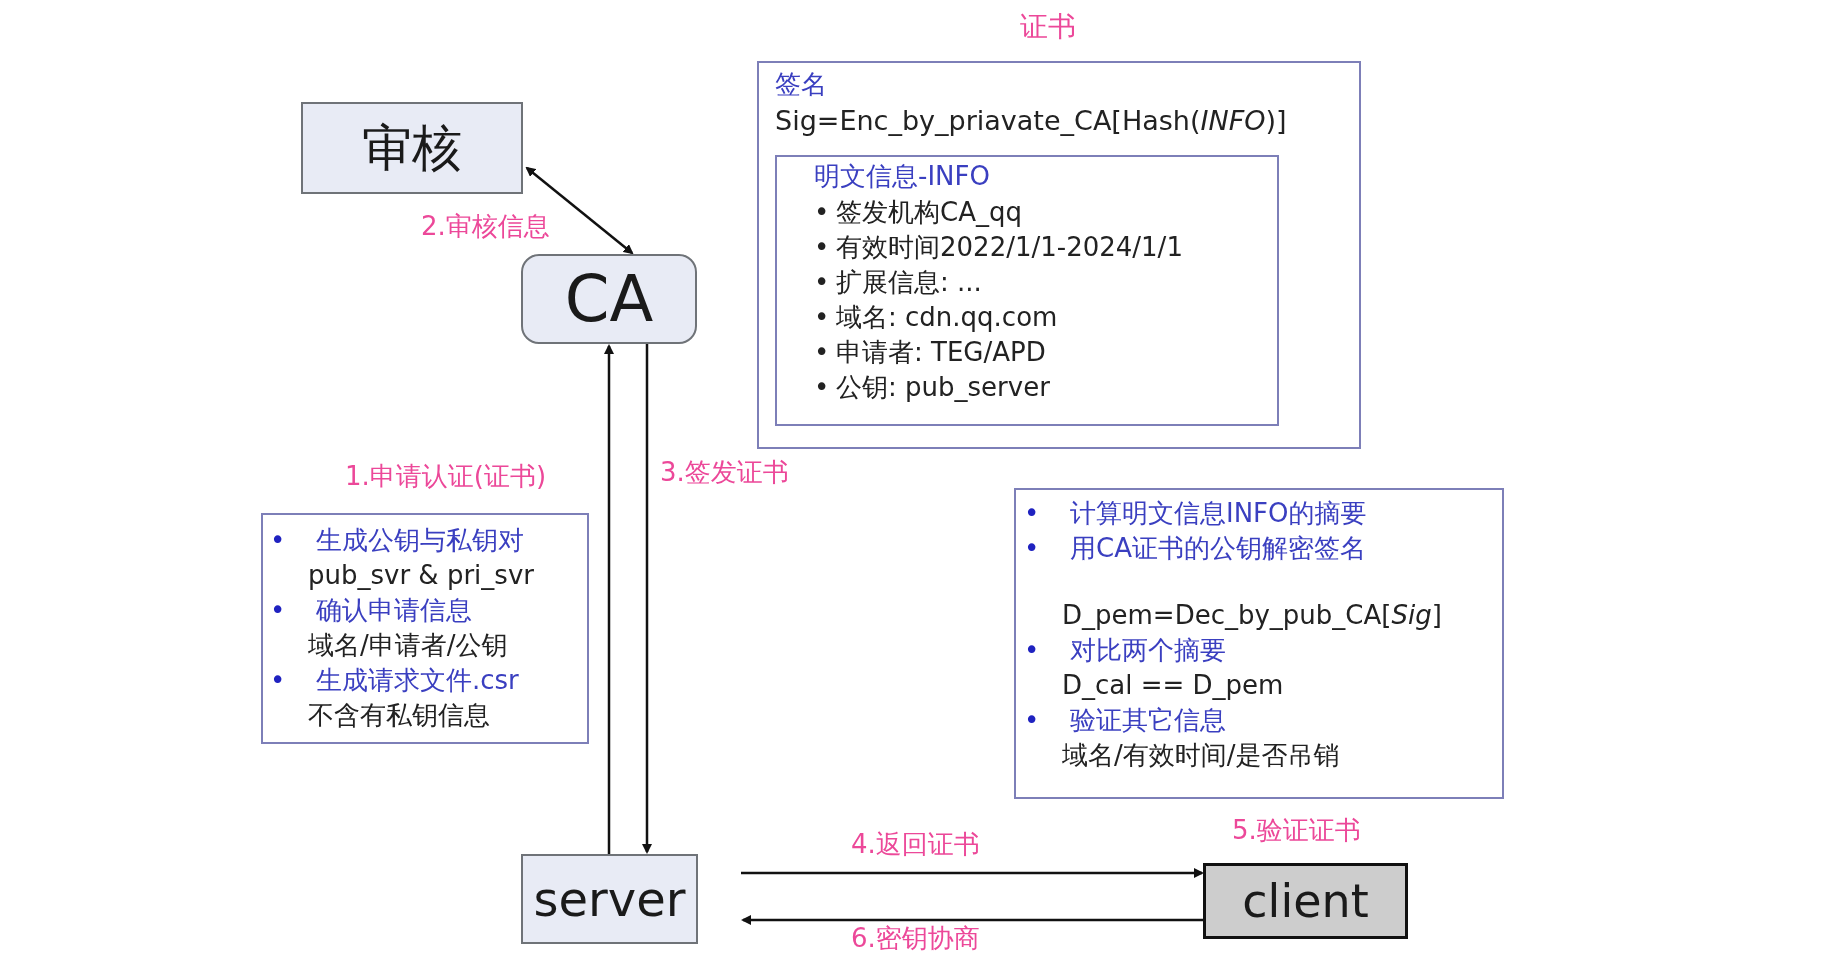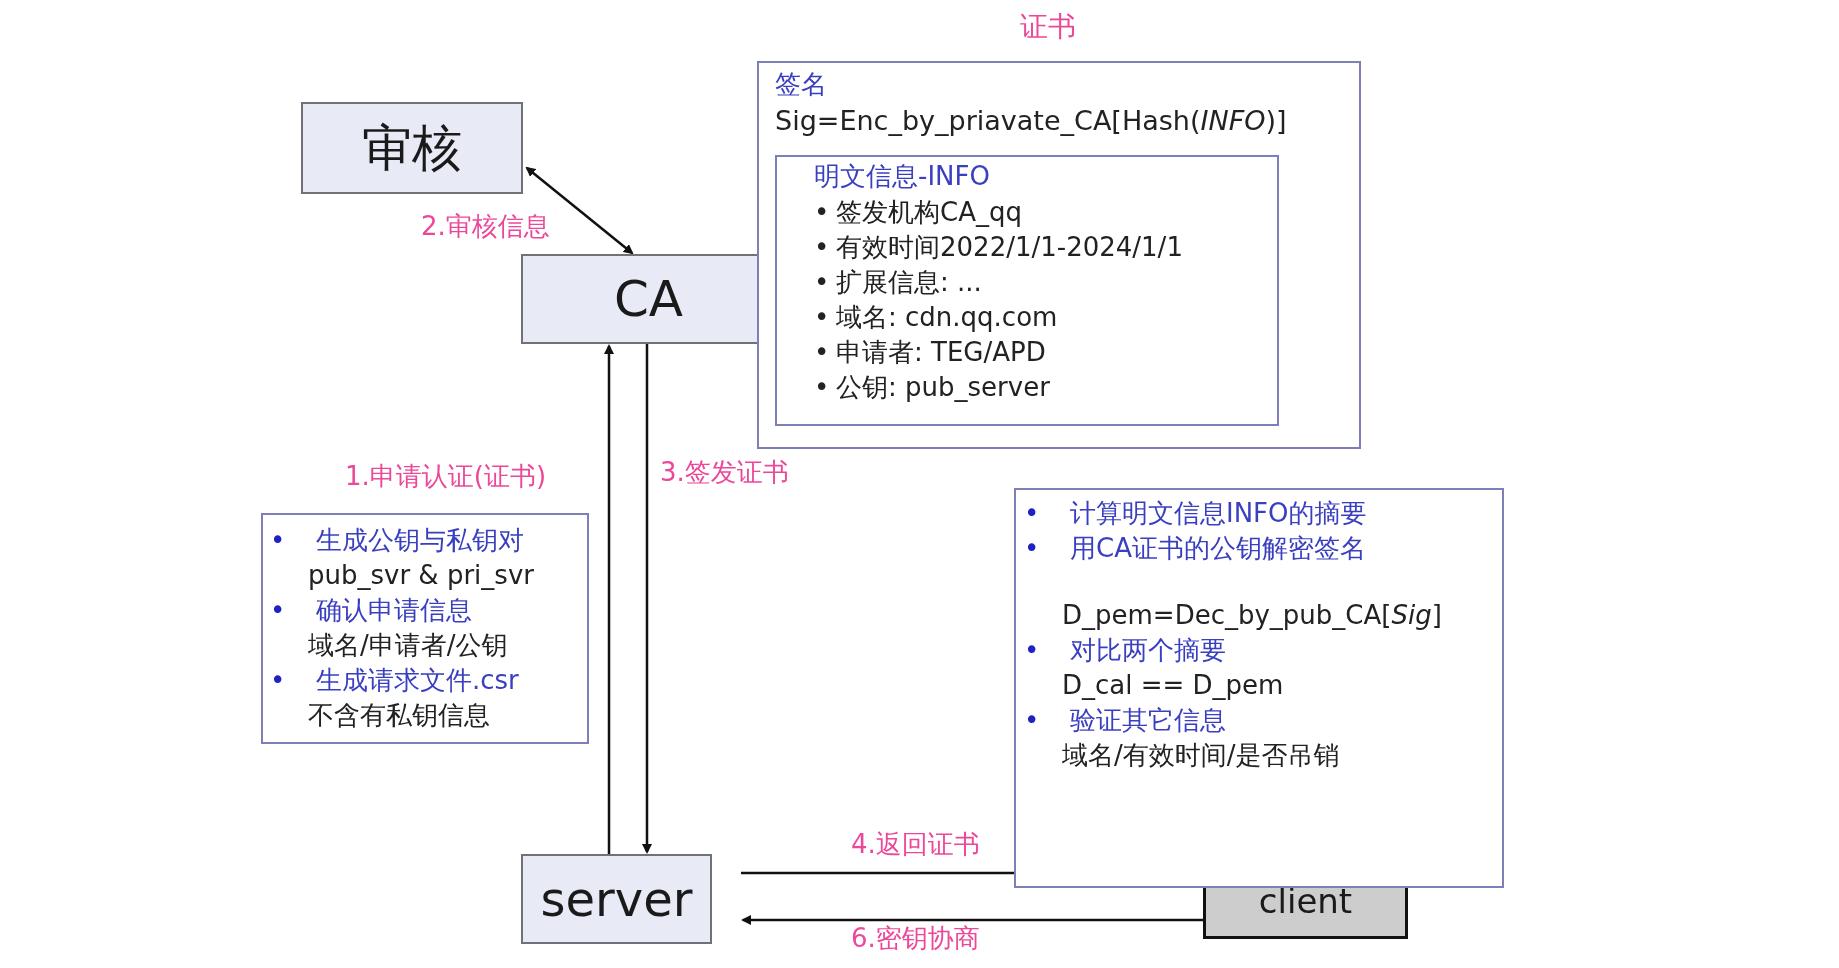--- a/index.html
+++ b/index.html
@@ -34,27 +34,27 @@
   <line x1="527" y1="168" x2="632" y2="253" stroke="#111" stroke-width="2.5" marker-start="url(#ahs)" marker-end="url(#ah)"></line>
   <line x1="609" y1="854" x2="609" y2="346" stroke="#111" stroke-width="2.5" marker-end="url(#ah)"></line>
   <line x1="647" y1="343" x2="647" y2="852" stroke="#111" stroke-width="2.5" marker-end="url(#ah)"></line>
   <line x1="741" y1="873" x2="1202" y2="873" stroke="#111" stroke-width="2.5" marker-end="url(#ah)"></line>
   <line x1="1203" y1="920" x2="743" y2="920" stroke="#111" stroke-width="2.5" marker-end="url(#ah)"></line>
 </svg>
 
 <div class="node" style="left:301px;top:102px;width:222px;height:92px;font-size:50px;">
   <span>审核</span>
 </div>
-<div class="node" style="left:521px;top:254px;width:255px;height:90px;font-size:50px;">
+<div class="node" style="left:521px;top:254px;width:176px;height:90px;font-size:64px;border-radius:18px;">
   <span>CA</span>
 </div>
-<div class="node" style="left:521px;top:854px;width:191px;height:90px;font-size:48px;">
+<div class="node" style="left:521px;top:854px;width:177px;height:90px;font-size:48px;">
   <span>server</span>
 </div>
-<div class="node client" style="left:1203px;top:863px;width:205px;height:76px;font-size:34px;">
+<div class="node client" style="left:1203px;top:863px;width:205px;height:76px;font-size:46px;">
   <span>client</span>
 </div>
 
 <div class="abs red" style="left:421px;top:209px;">2.审核信息</div>
 <div class="abs red" style="left:345px;top:459px;">1.申请认证(证书)</div>
 <div class="abs red" style="left:660px;top:455px;">3.签发证书</div>
 <div class="abs red" style="left:851px;top:827px;">4.返回证书</div>
 <div class="abs red" style="left:1232px;top:813px;">5.验证证书</div>
 <div class="abs red" style="left:851px;top:921px;">6.密钥协商</div>
 
@@ -81,21 +81,21 @@
   <div class="abs" style="left:7px;top:8px;">
     <div class="line"><span class="vb">•</span><span class="blue">生成公钥与私钥对</span></div>
     <div class="line" style="padding-left:38px;">pub_svr &amp; pri_svr</div>
     <div class="line"><span class="vb">•</span><span class="blue">确认申请信息</span></div>
     <div class="line" style="padding-left:38px;">域名/申请者/公钥</div>
     <div class="line"><span class="vb">•</span><span class="blue">生成请求文件.csr</span></div>
     <div class="line" style="padding-left:38px;">不含有私钥信息</div>
   </div>
 </div>
 
-<div class="panel" style="left:1014px;top:488px;width:490px;height:400px;">
+<div class="panel" style="left:1014px;top:488px;width:490px;height:311px;">
   <div class="abs" style="left:8px;top:6px;">
     <div class="line"><span class="vb">•</span><span class="blue">计算明文信息INFO的摘要</span></div>
     <div class="line"><span class="vb">•</span><span class="blue">用CA证书的公钥解密签名</span></div>
     <div class="line" style="padding-left:38px;margin-top:32px;"><span>D_pem=Dec_by_pub_CA[</span><i>Sig</i><span>]</span></div>
     <div class="line"><span class="vb">•</span><span class="blue">对比两个摘要</span></div>
     <div class="line" style="padding-left:38px;"><span>D_cal == D_pem</span><i></i><span></span></div>
     <div class="line"><span class="vb">•</span><span class="blue">验证其它信息</span></div>
     <div class="line" style="padding-left:38px;"><span>域名/有效时间/是否吊销</span><i></i><span></span></div>
   </div>
 </div>

